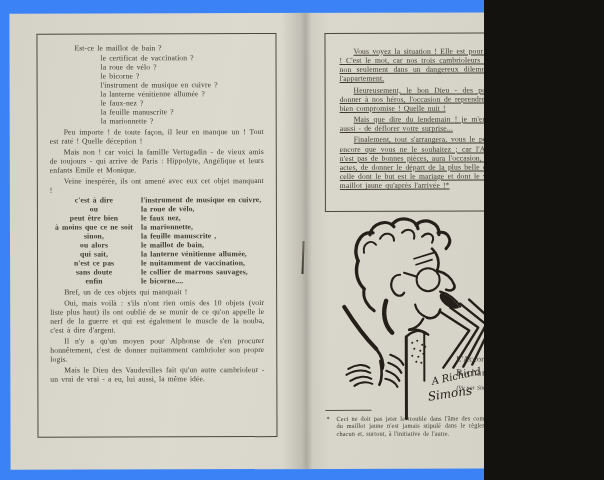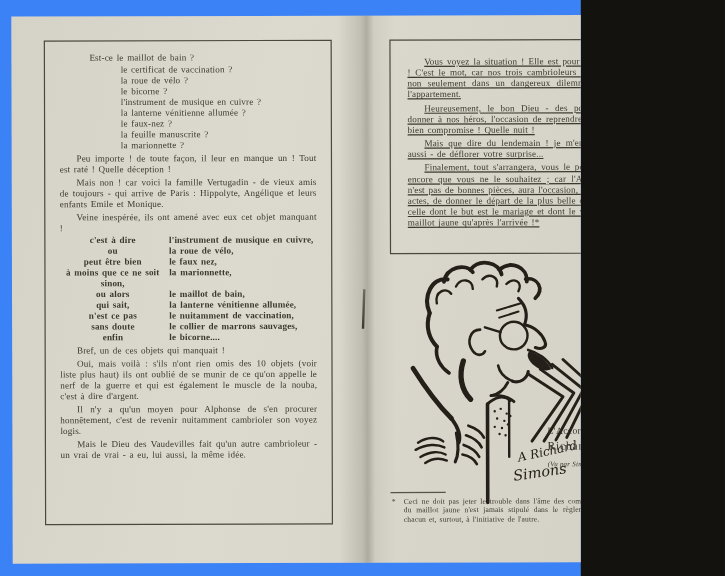--- a/index.html
+++ b/index.html
@@ -71,20 +71,21 @@
         <div class="pair-row">
             <span class="pair-left">peut être bien</span>
             <span class="pair-right">le faux nez,</span>
           </div>
         <div class="pair-row">
             <span class="pair-left">à moins que ce ne soit</span>
             <span class="pair-right">la marionnette,</span>
           </div>
         <div class="pair-row">
             <span class="pair-left">sinon,</span>
+            <span class="pair-right">la feuille manuscrite ,</span>
           </div>
         <div class="pair-row">
             <span class="pair-left">ou alors</span>
             <span class="pair-right">le maillot de bain,</span>
           </div>
         <div class="pair-row">
             <span class="pair-left">qui sait,</span>
             <span class="pair-right">la lanterne vénitienne allumée,</span>
           </div>
         <div class="pair-row">
@@ -95,21 +96,21 @@
             <span class="pair-left">sans doute</span>
             <span class="pair-right">le collier de marrons sauvages,</span>
           </div>
         <div class="pair-row">
             <span class="pair-left">enfin</span>
             <span class="pair-right">le bicorne....</span>
           </div>
       </div>
       <div class="bref">Bref, un de ces objets qui manquait !</div>
       <div class="para">Oui, mais voilà : s'ils n'ont rien omis des 10 objets (voir liste plus haut) ils ont oublié de se munir de ce qu'on appelle le nerf de la guerre et qui est également le muscle de la nouba, c'est à dire d'argent.</div>
-      <div class="para">Il n'y a qu'un moyen pour Alphonse de s'en procurer honnêtement, c'est de revenir nuitamment cambrioler son voyez logis.</div>
+      <div class="para">Il n'y a qu'un moyen pour Alphonse de s'en procurer honnêtement, c'est de donner nuitamment cambrioler son propre logis.</div>
       <div class="para">Mais le Dieu des Vaudevilles fait qu'un autre cambrioleur - un vrai de vrai - a eu, lui aussi, la même idée.</div>
     </div>
 
     <div class="frame frame-right rtxt">
       <div class="para">Vous voyez la situation !  Elle  est pour le moins hermétique ! C'est le mot, car nos trois cambrioleurs se trouvent enfermés  non seulement dans un dangereux dilemme, mais aussi dans l'appartement.</div>
       <div class="para">Heureusement, le bon Dieu - des poivrots celui-là - va donner à nos héros, l'occasion de reprendre une liberté pourtant bien compromise ! Quelle nuit !</div>
       <div class="para">Mais que dire du lendemain ! je m'en voudrais - et vous aussi - de déflorer votre surprise...</div>
       <div class="para">Finalement, tout s'arrangera, vous le pensez bien. Et mieux encore que vous ne le souhaitez ; car l'Amour, sans lequel il n'est pas de bonnes pièces, aura l'occasion, au cours de ces trois actes, de donner le départ de la plus belle des courses au trésor, celle dont le but est le mariage et dont le vainqueur ne porte le maillot jaune qu'après l'arrivée !*</div>
     </div>
 

